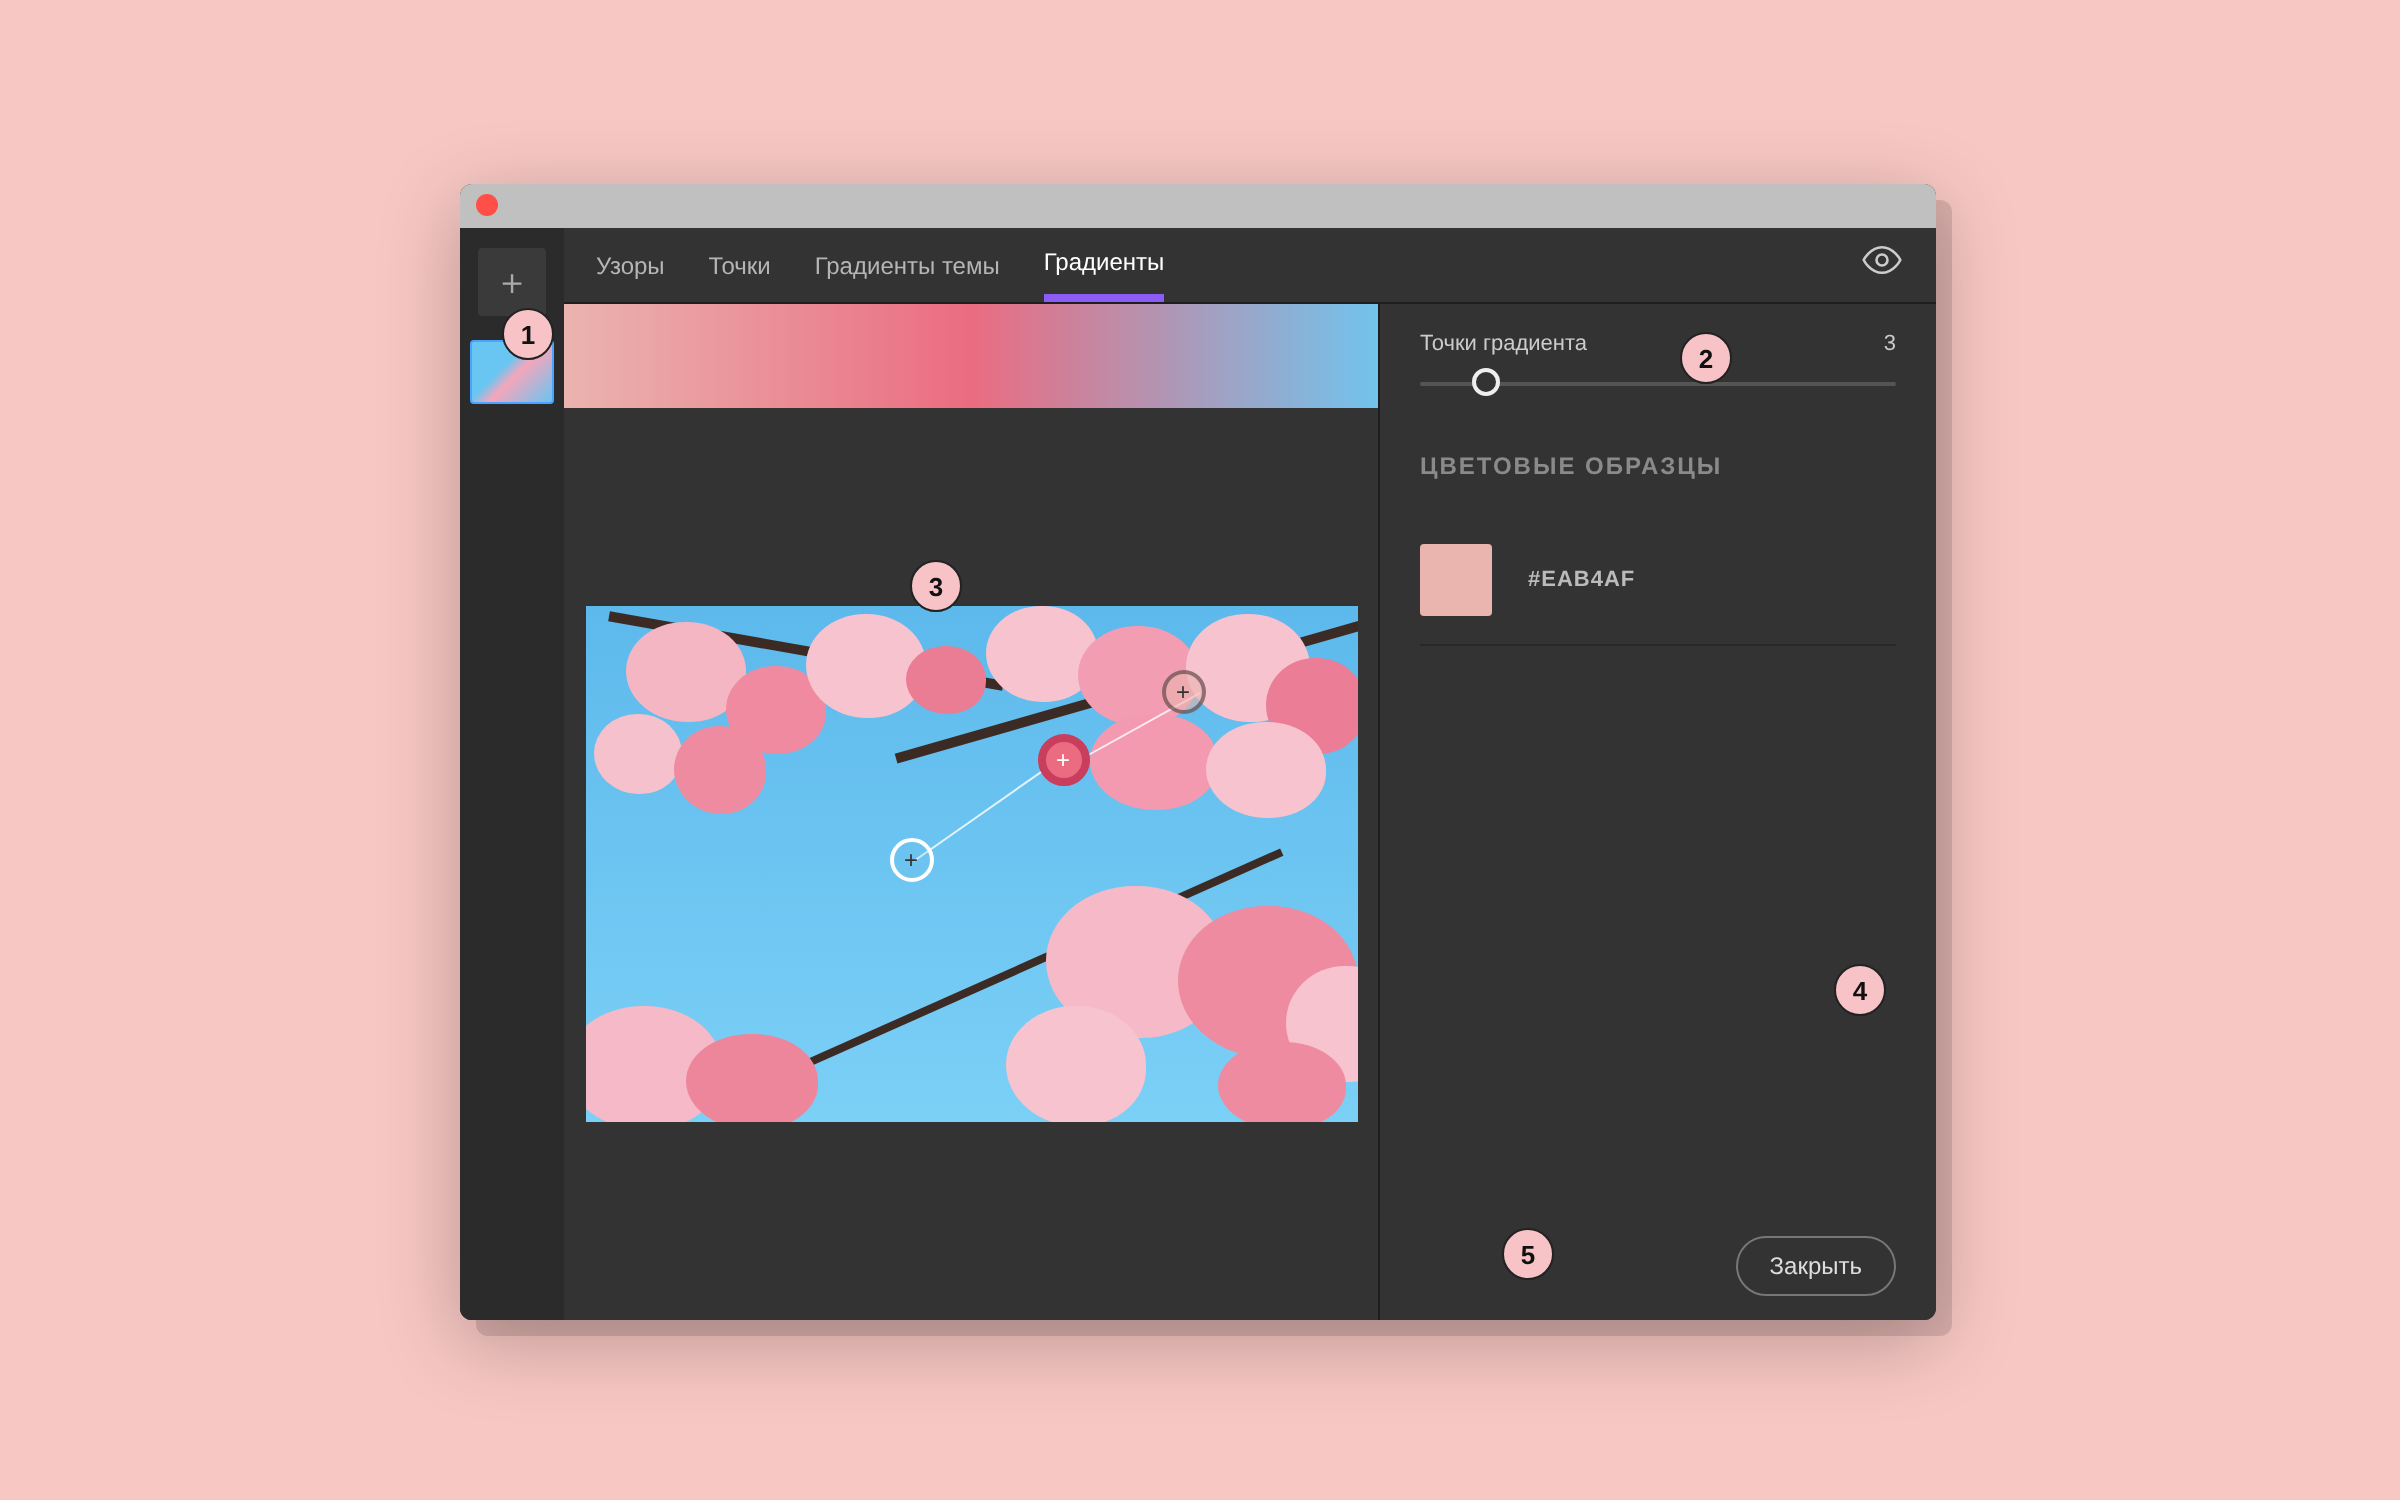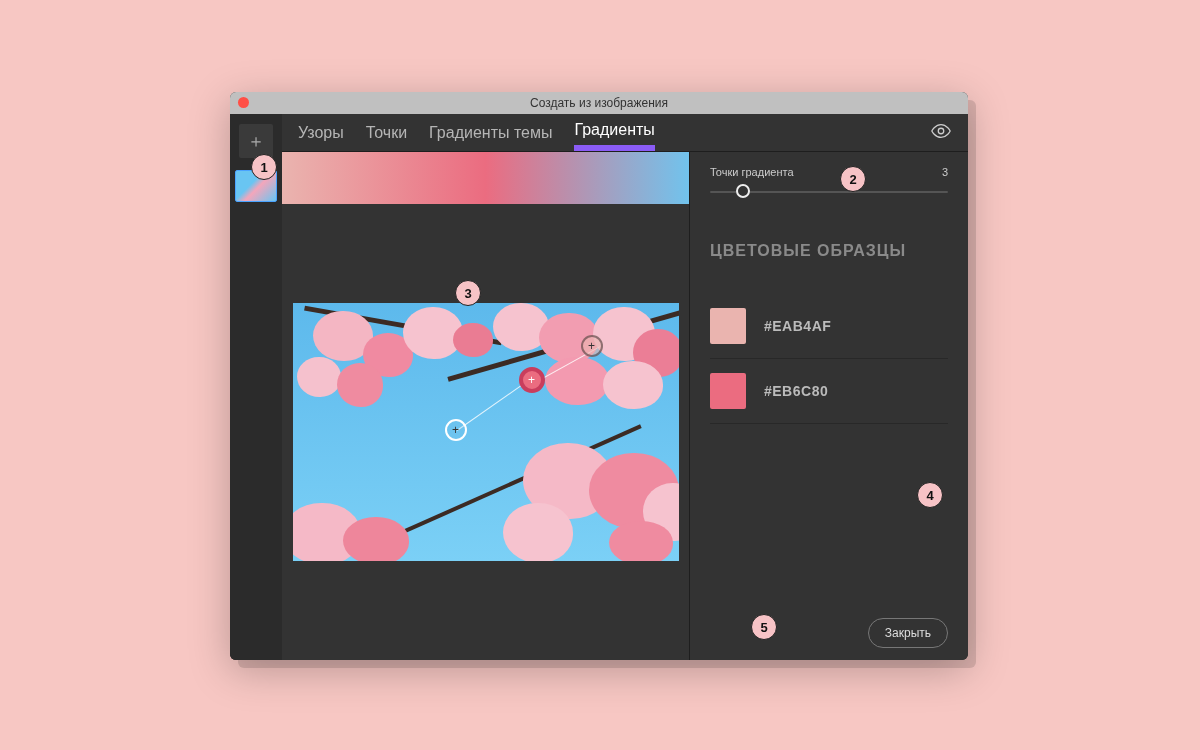--- a/index.html
+++ b/index.html
@@ -40,22 +40,22 @@
   .thumb {
     width:42px; height:32px; border:1px solid #4aa3ff; border-radius:2px;
     background:linear-gradient(135deg,#69c5f2 40%, #f4a6bb 55%, #69c5f2 100%);
     cursor:pointer;
   }
   .main { flex:1; display:flex; flex-direction:column; }
   .tabs {
     height:38px; border-bottom:1px solid #1e1e1e;
     display:flex; align-items:center; padding:0 16px; gap:22px;
   }
-  .tab { color:#b5b5b5; font-size:16px; cursor:pointer; height:100%; display:flex; align-items:center; }
-  .tab.active { color:#fff; border-bottom:6px solid #8b5cf6; }
+  .tab { color:#b5b5b5; font-size:12px; cursor:pointer; height:100%; display:flex; align-items:center; }
+  .tab.active { color:#fff; border-bottom:4px solid #8b5cf6; }
   .eye-icon { margin-left:auto; color:#ccc; }
   .eye-icon svg{width:22px;height:22px;}
   .content { flex:1; display:flex; }
   .left-pane { width:408px; padding:0; border-right:1px solid #1e1e1e; display:flex; flex-direction:column;}
   .gradient-strip {
     height:52px; margin:0;
     background: linear-gradient(90deg, #eab4af 0%, #eb6c80 50%, #71c3ed 100%);
   }
   .canvas-wrap { flex:1; background:#333; display:flex; align-items:center; justify-content:center; }
   .canvas {
@@ -69,30 +69,30 @@
   .canvas .b3{width:280px;height:4px;top:178px;left:80px;transform:rotate(-24deg);}
   .blob{position:absolute;border-radius:50% 50% 48% 52%;filter:blur(0.3px);}
   .canvas::before{content:"";position:absolute;inset:0;}
   .picker-line{position:absolute;background:rgba(255,255,255,0.8);height:1px;transform-origin:left center;}
   .picker-pt{position:absolute;width:22px;height:22px;border-radius:50%;border:2px solid rgba(0,0,0,0.4);display:flex;align-items:center;justify-content:center;color:#333;font-size:12px;cursor:grab;}
   .picker-pt .cross{font-weight:300;}
   .picker-pt.sel{border:4px solid #c93d5d;background:#eb6c80;color:#fff;width:26px;height:26px;}
   .picker-pt.pt-a{background:rgba(234,180,175,0.6);left:288px;top:32px;}
   .picker-pt.pt-c{background:rgba(113,195,237,0.2);border:2px solid #fff;left:152px;top:116px;}
 
-  .right-pane { flex:1; padding: 14px 20px 12px 20px; display:flex; flex-direction:column; gap:34px; position:relative;}
+  .right-pane { flex:1; padding: 14px 20px 12px 20px; display:flex; flex-direction:column; gap:18px; position:relative;}
   .gp-row{display:flex;align-items:center;justify-content:space-between;font-size:11px;color:#ccc;}
   .slider-wrap{position:relative;height:16px;margin-top:6px;}
   .slider-track{position:absolute;left:0;right:0;top:7px;height:2px;background:#555;border-radius:2px;}
   .slider-handle{position:absolute;top:0;left:26px;width:14px;height:14px;border-radius:50%;border:2px solid #eee;background:#333;cursor:pointer;}
-  .sw-title{font-size:16px;letter-spacing:1px;color:#8a8a8a;margin-top:8px;font-weight:600;}
+  .sw-title{font-size:12px;letter-spacing:1px;color:#8a8a8a;margin-top:8px;font-weight:600;}
   .swatches{display:flex;flex-direction:column;}
   .sw-row{display:flex;align-items:center;gap:18px;padding:14px 0;border-bottom:1px solid #282828;cursor:pointer;}
   .sw-chip{width:36px;height:36px;border-radius:2px;}
-  .sw-hex{font-size:14px;color:#bbb;font-weight:600;letter-spacing:.5px;}
+  .sw-hex{font-size:11px;color:#bbb;font-weight:600;letter-spacing:.5px;}
   .sw-action{margin-left:auto;color:#ccc;display:none;}
   .sw-row:last-child .sw-action{display:block;}
   .footer{margin-top:auto;display:flex;justify-content:flex-end;gap:10px;}
   .btn{height:30px;border-radius:15px;padding:0 16px;font-size:12px;display:flex;align-items:center;cursor:pointer;border:none;}
   .btn.secondary{background:transparent;border:1px solid #777;color:#ddd;}
   .btn.primary{background:#1373e6;color:#fff;}
   .callout{position:absolute;width:26px;height:26px;border-radius:50%;background:#f7c3c6;border:1px solid #222;display:flex;align-items:center;justify-content:center;font-size:13px;font-weight:700;color:#111;z-index:100;}
 
   
   .co1{left:251px;top:154px;}
@@ -104,21 +104,20 @@
 </head>
 <body>
 
 <div class="window">
   <div class="titlebar">
     <div class="traffic">
       <div class="tl red"></div>
       <div class="tl yel"></div>
       <div class="tl grn"></div>
     </div>
-    <div class="title">Создать из изображения</div>
   </div>
 
   <div class="body">
     <div class="sidebar">
       <div class="add-btn">
         <span>＋</span>
       </div>
       <div class="thumb"></div>
     </div>
 
@@ -191,24 +190,20 @@
               <div class="slider-handle"></div>
             </div>
           </div>
 
           <div class="sw-title">ЦВЕТОВЫЕ ОБРАЗЦЫ</div>
           <div class="swatches">
             <div class="sw-row">
               <div class="sw-chip" style="background:#eab4af"></div>
               <div class="sw-hex">#EAB4AF</div>
             </div>
-            <div class="sw-row">
-              <div class="sw-chip" style="background:#eb6c80"></div>
-              <div class="sw-hex">#EB6C80</div>
-            </div>
           </div>
 
           <div class="footer">
             <button class="btn secondary">Закрыть</button>
           </div>
         </div>
       </div>
     </div>
   </div>
 </div>

